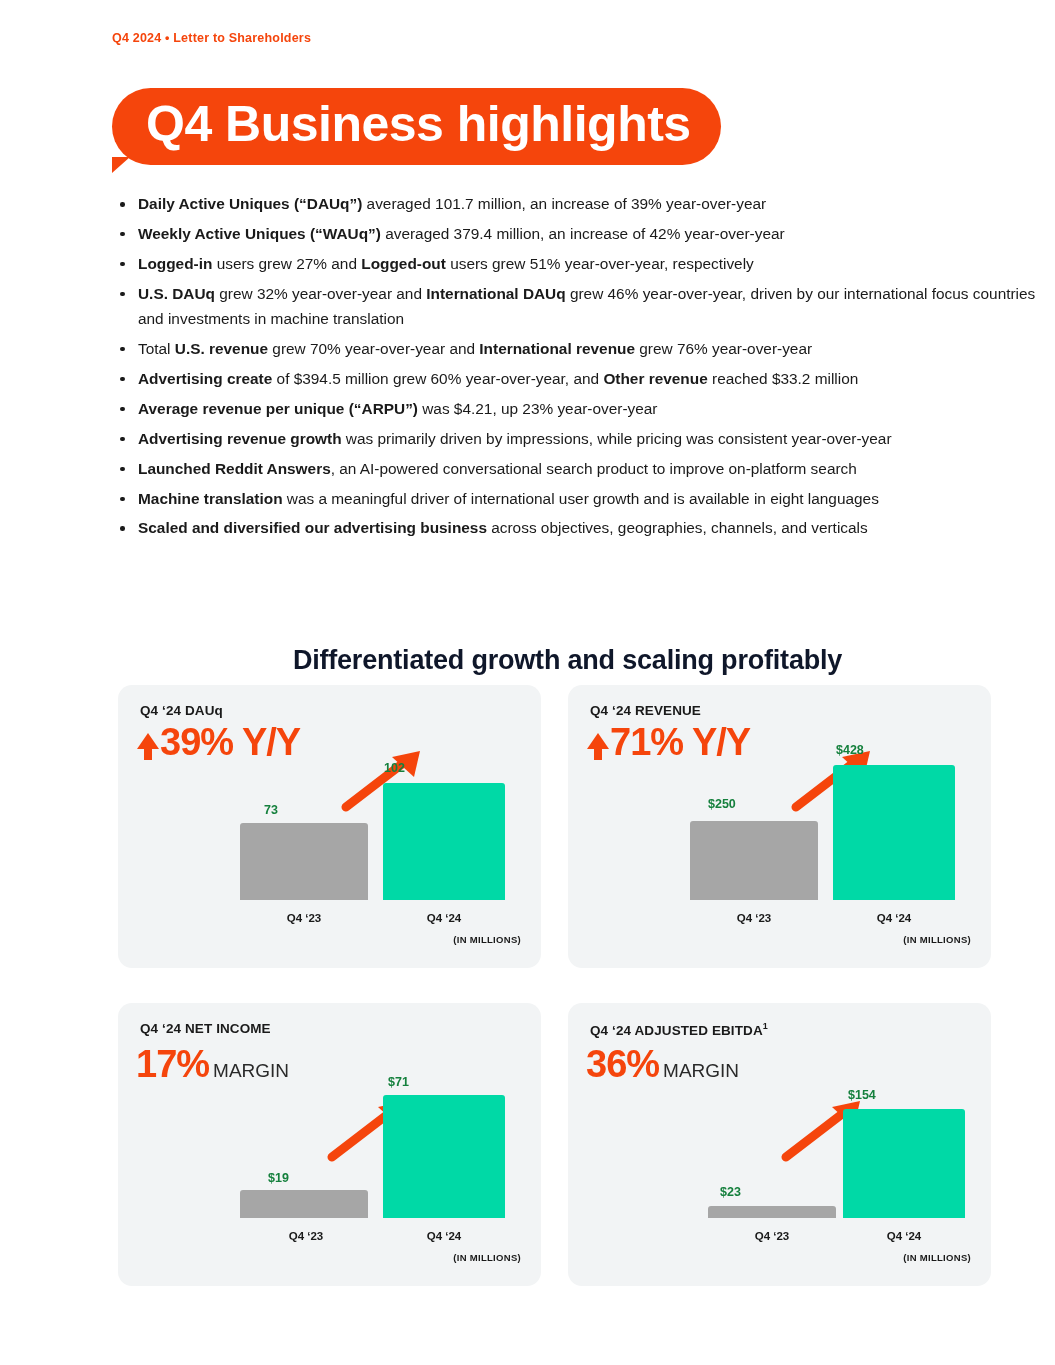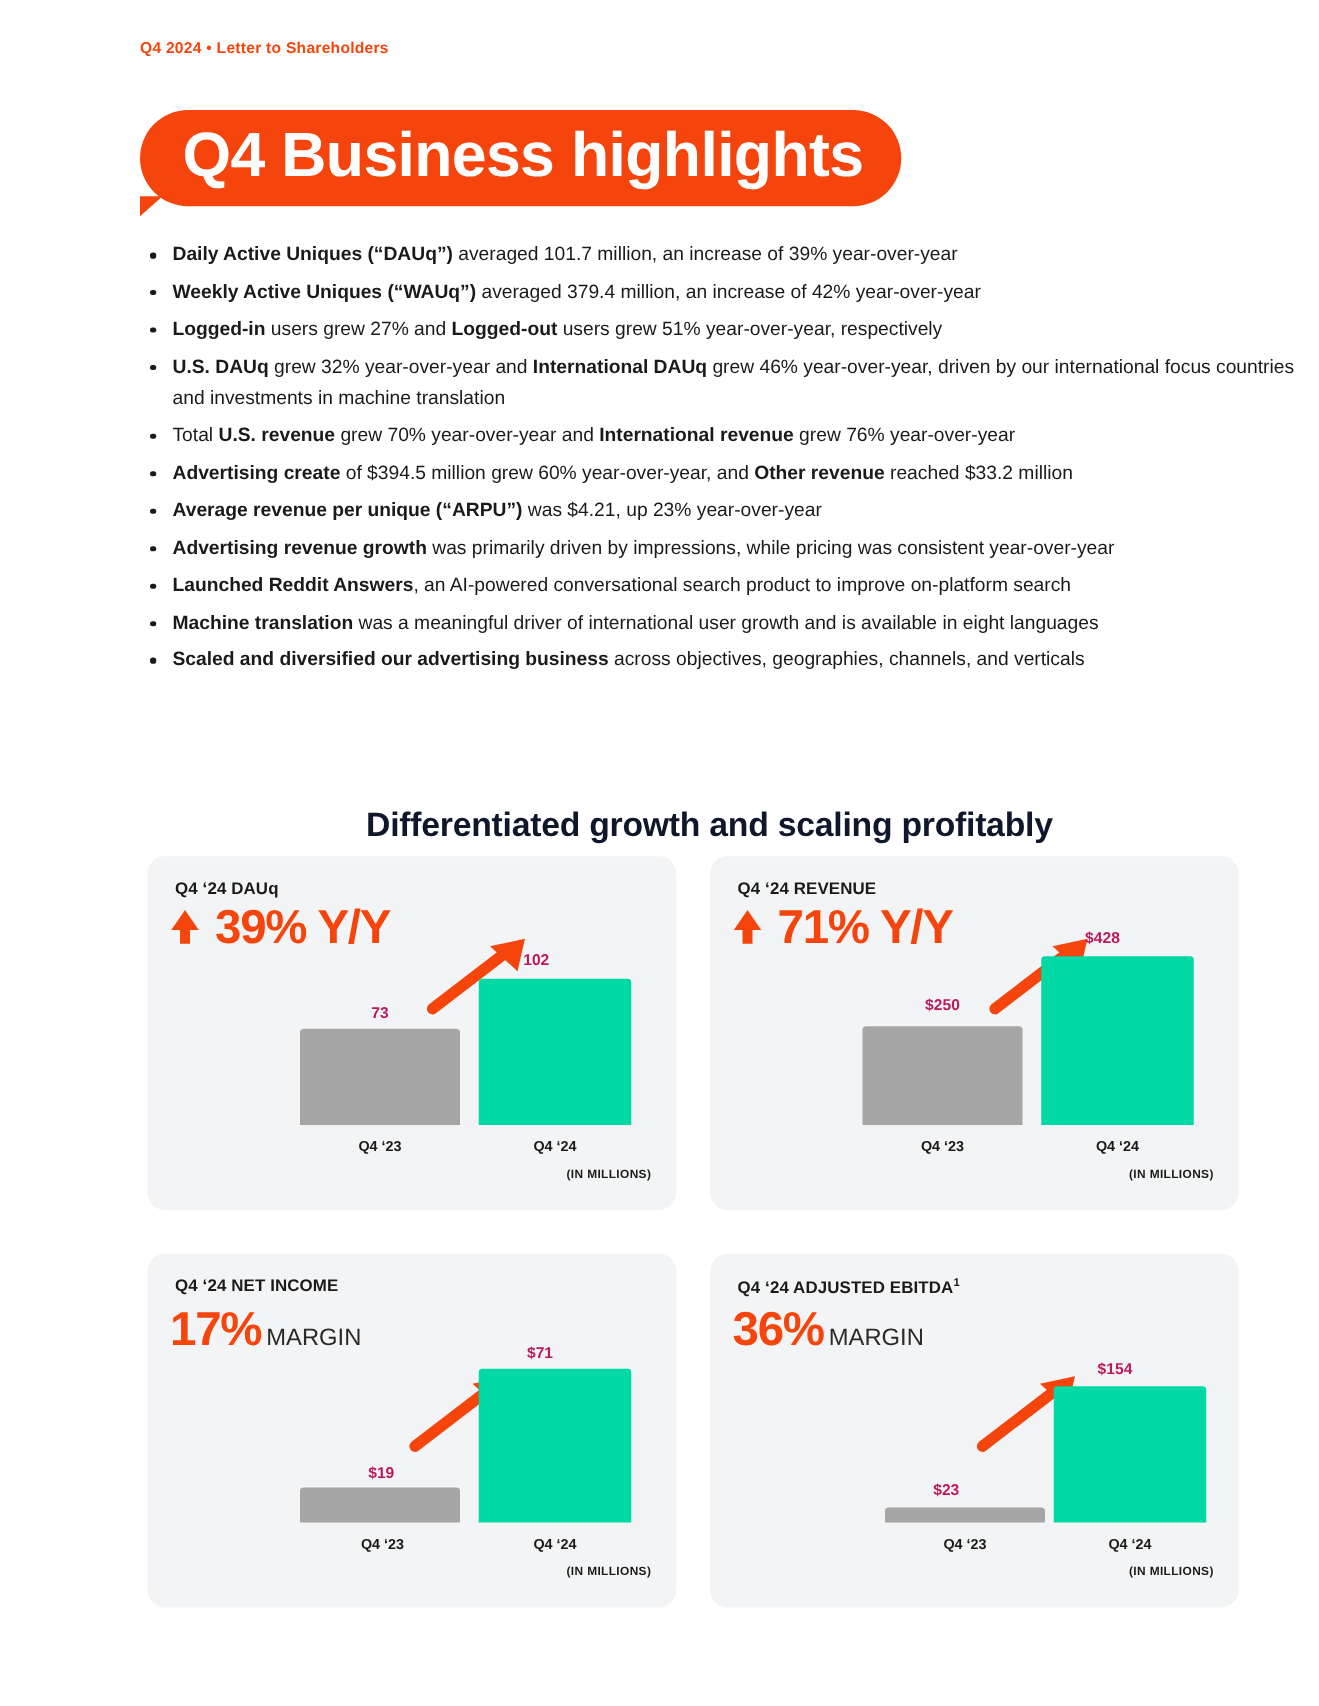--- a/index.html
+++ b/index.html
@@ -130,22 +130,21 @@
   .big-metric {
     position: absolute;
     left: 18px;
     top: 36px;
     font-size: 38px;
     font-weight: bold;
     color: #f5450c;
     letter-spacing: -1px;
     white-space: nowrap;
     display: flex;
-    align-items: flex-start;
-    gap: 12px;
+    align-items: flex-end;
   }
   .metric-margin {
     position: absolute;
     left: 18px;
     top: 40px;
     font-size: 38px;
     font-weight: bold;
     color: #f5450c;
     letter-spacing: -1px;
     white-space: nowrap;
@@ -166,22 +165,21 @@
   }
   .bar-teal {
     position: absolute;
     background: #00d9a6;
     border-radius: 3px 3px 0 0;
   }
   .bar-value {
     position: absolute;
     font-size: 12.5px;
     font-weight: bold;
-    color: #be185d;
-    text-align: center;
+    color: #15803d;
   }
   .bar-cat {
     position: absolute;
     font-size: 11.5px;
     font-weight: bold;
     color: #1a1a1a;
     text-align: center;
   }
   .units {
     position: absolute;

